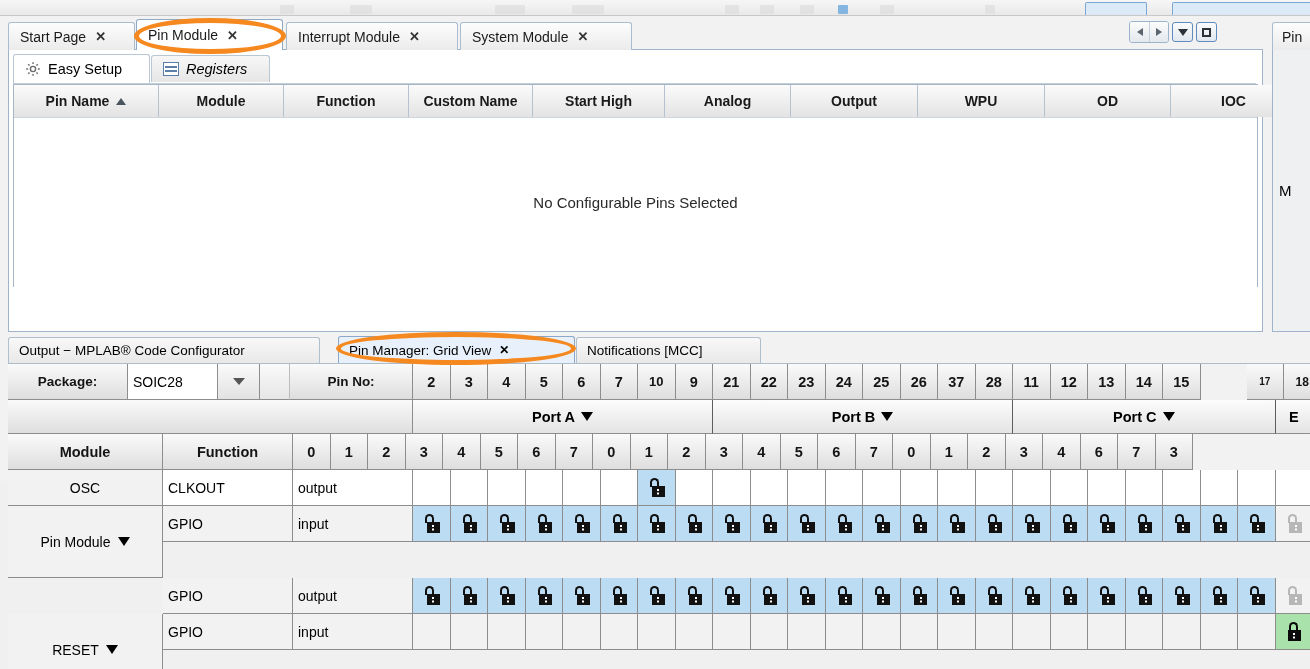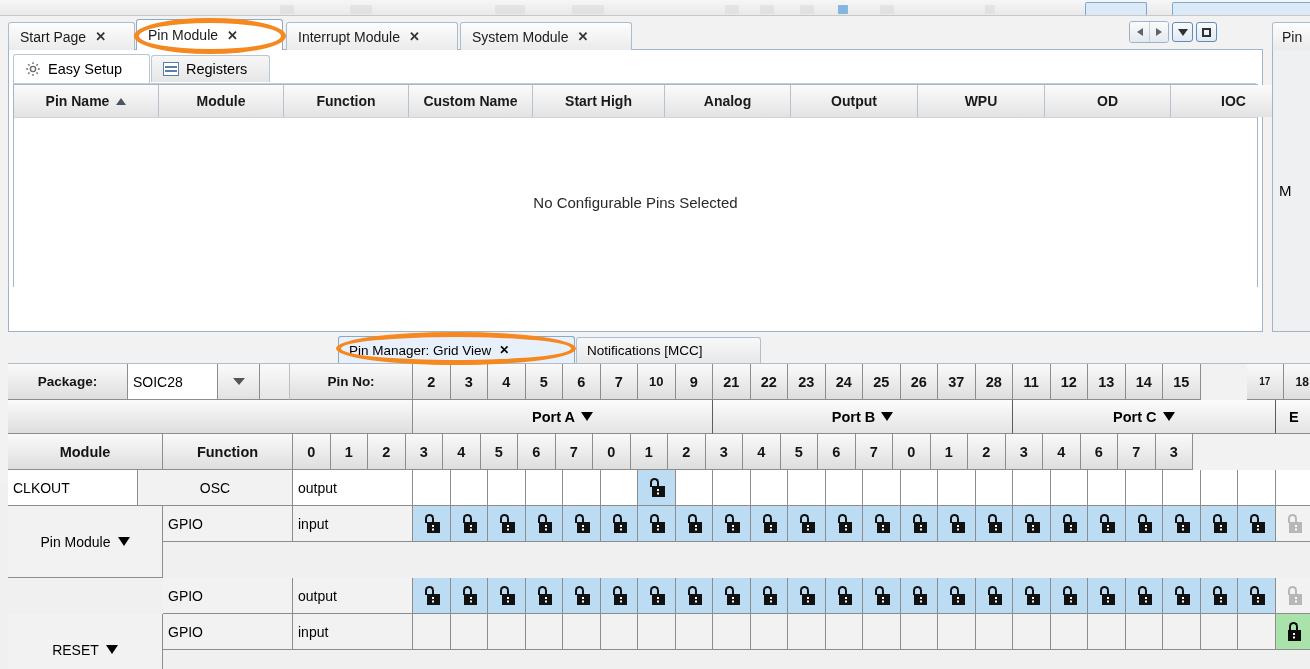--- a/index.html
+++ b/index.html
@@ -261,21 +261,21 @@
       <div class="subtab active" style="left:0px;width:137px;">
         <svg class="gear" viewBox="0 0 16 16">
           <g fill="none" stroke="#6b6b6b" stroke-width="1.4">
             <circle cx="8" cy="8" r="2.6"></circle>
             <path d="M8 1.2v1.9M8 12.9v1.9M1.2 8h1.9M12.9 8h1.9M3.2 3.2l1.35 1.35M11.45 11.45l1.35 1.35M12.8 3.2l-1.35 1.35M4.55 11.45L3.2 12.8"></path>
           </g>
         </svg>
         <span>Easy Setup</span>
       </div>
 
-      <div class="subtab" style="left:138px;width:119px;">
+      <div class="subtab" style="left:138px;width:119px;font-style:italic;">
         <span class="regs-ico"></span>
         <span>Registers</span>
       </div>
     </div>
 
 
     <div class="pintable">
       <div class="pt-head">
         <div class="th" style="width:145px;">
           <span>Pin Name</span>
@@ -321,20 +321,23 @@
     </div>
     <div class="rp-body">
       <span>M</span>
     </div>
   </div>
 
   <div class="bottomdock">
     <div class="bd-tabs">
       <div class="bd-underline"></div>
 
+      <div class="bd-tab" style="left:0px;width:312px;">
+        <span>Output − MPLAB® Code Configurator</span>
+      </div>
 
       <div class="bd-tab active" style="left:330px;width:237px;">
         <span>Pin Manager: Grid View</span>
         <span class="x">✕</span>
       </div>
 
       <div class="bd-tab" style="left:568px;width:185px;">
         <span>Notifications [MCC]</span>
       </div>
     </div>
@@ -413,24 +416,24 @@
           <div class="gc hdr" style="width:37.5px;height:36px;font-size:14.5px;">0</div>
           <div class="gc hdr" style="width:37.5px;height:36px;font-size:14.5px;">1</div>
           <div class="gc hdr" style="width:37.5px;height:36px;font-size:14.5px;">2</div>
           <div class="gc hdr" style="width:37.5px;height:36px;font-size:14.5px;">3</div>
           <div class="gc hdr" style="width:37.5px;height:36px;font-size:14.5px;">4</div>
           <div class="gc hdr" style="width:37.5px;height:36px;font-size:14.5px;">6</div>
           <div class="gc hdr" style="width:37.5px;height:36px;font-size:14.5px;">7</div>
           <div class="gc hdr" style="width:37.5px;height:36px;font-size:14.5px;">3</div>
         </div>
         <div class="grow">
-          <div class="gc lbl-left" style="width:130px;height:36px;background:#ffffff;font-size:14px;">CLKOUT</div>
           <div class="gc modcell" style="width:155px;height:36px;align-self:flex-start;">
             <span>OSC</span>
           </div>
+          <div class="gc lbl-left" style="width:130px;height:36px;background:#ffffff;font-size:14px;">CLKOUT</div>
           <div class="gc lbl-left" style="width:120px;height:36px;background:#ffffff;font-size:14px;">output</div>
           <div class="gc cell-white" style="width:37.5px;height:36px;"></div>
           <div class="gc cell-white" style="width:37.5px;height:36px;"></div>
           <div class="gc cell-white" style="width:37.5px;height:36px;"></div>
           <div class="gc cell-white" style="width:37.5px;height:36px;"></div>
           <div class="gc cell-white" style="width:37.5px;height:36px;"></div>
           <div class="gc cell-white" style="width:37.5px;height:36px;"></div>
           <div class="gc cell-blue" style="width:37.5px;height:36px;">
             <div class="lock dark">
               <div class="shk"></div>

